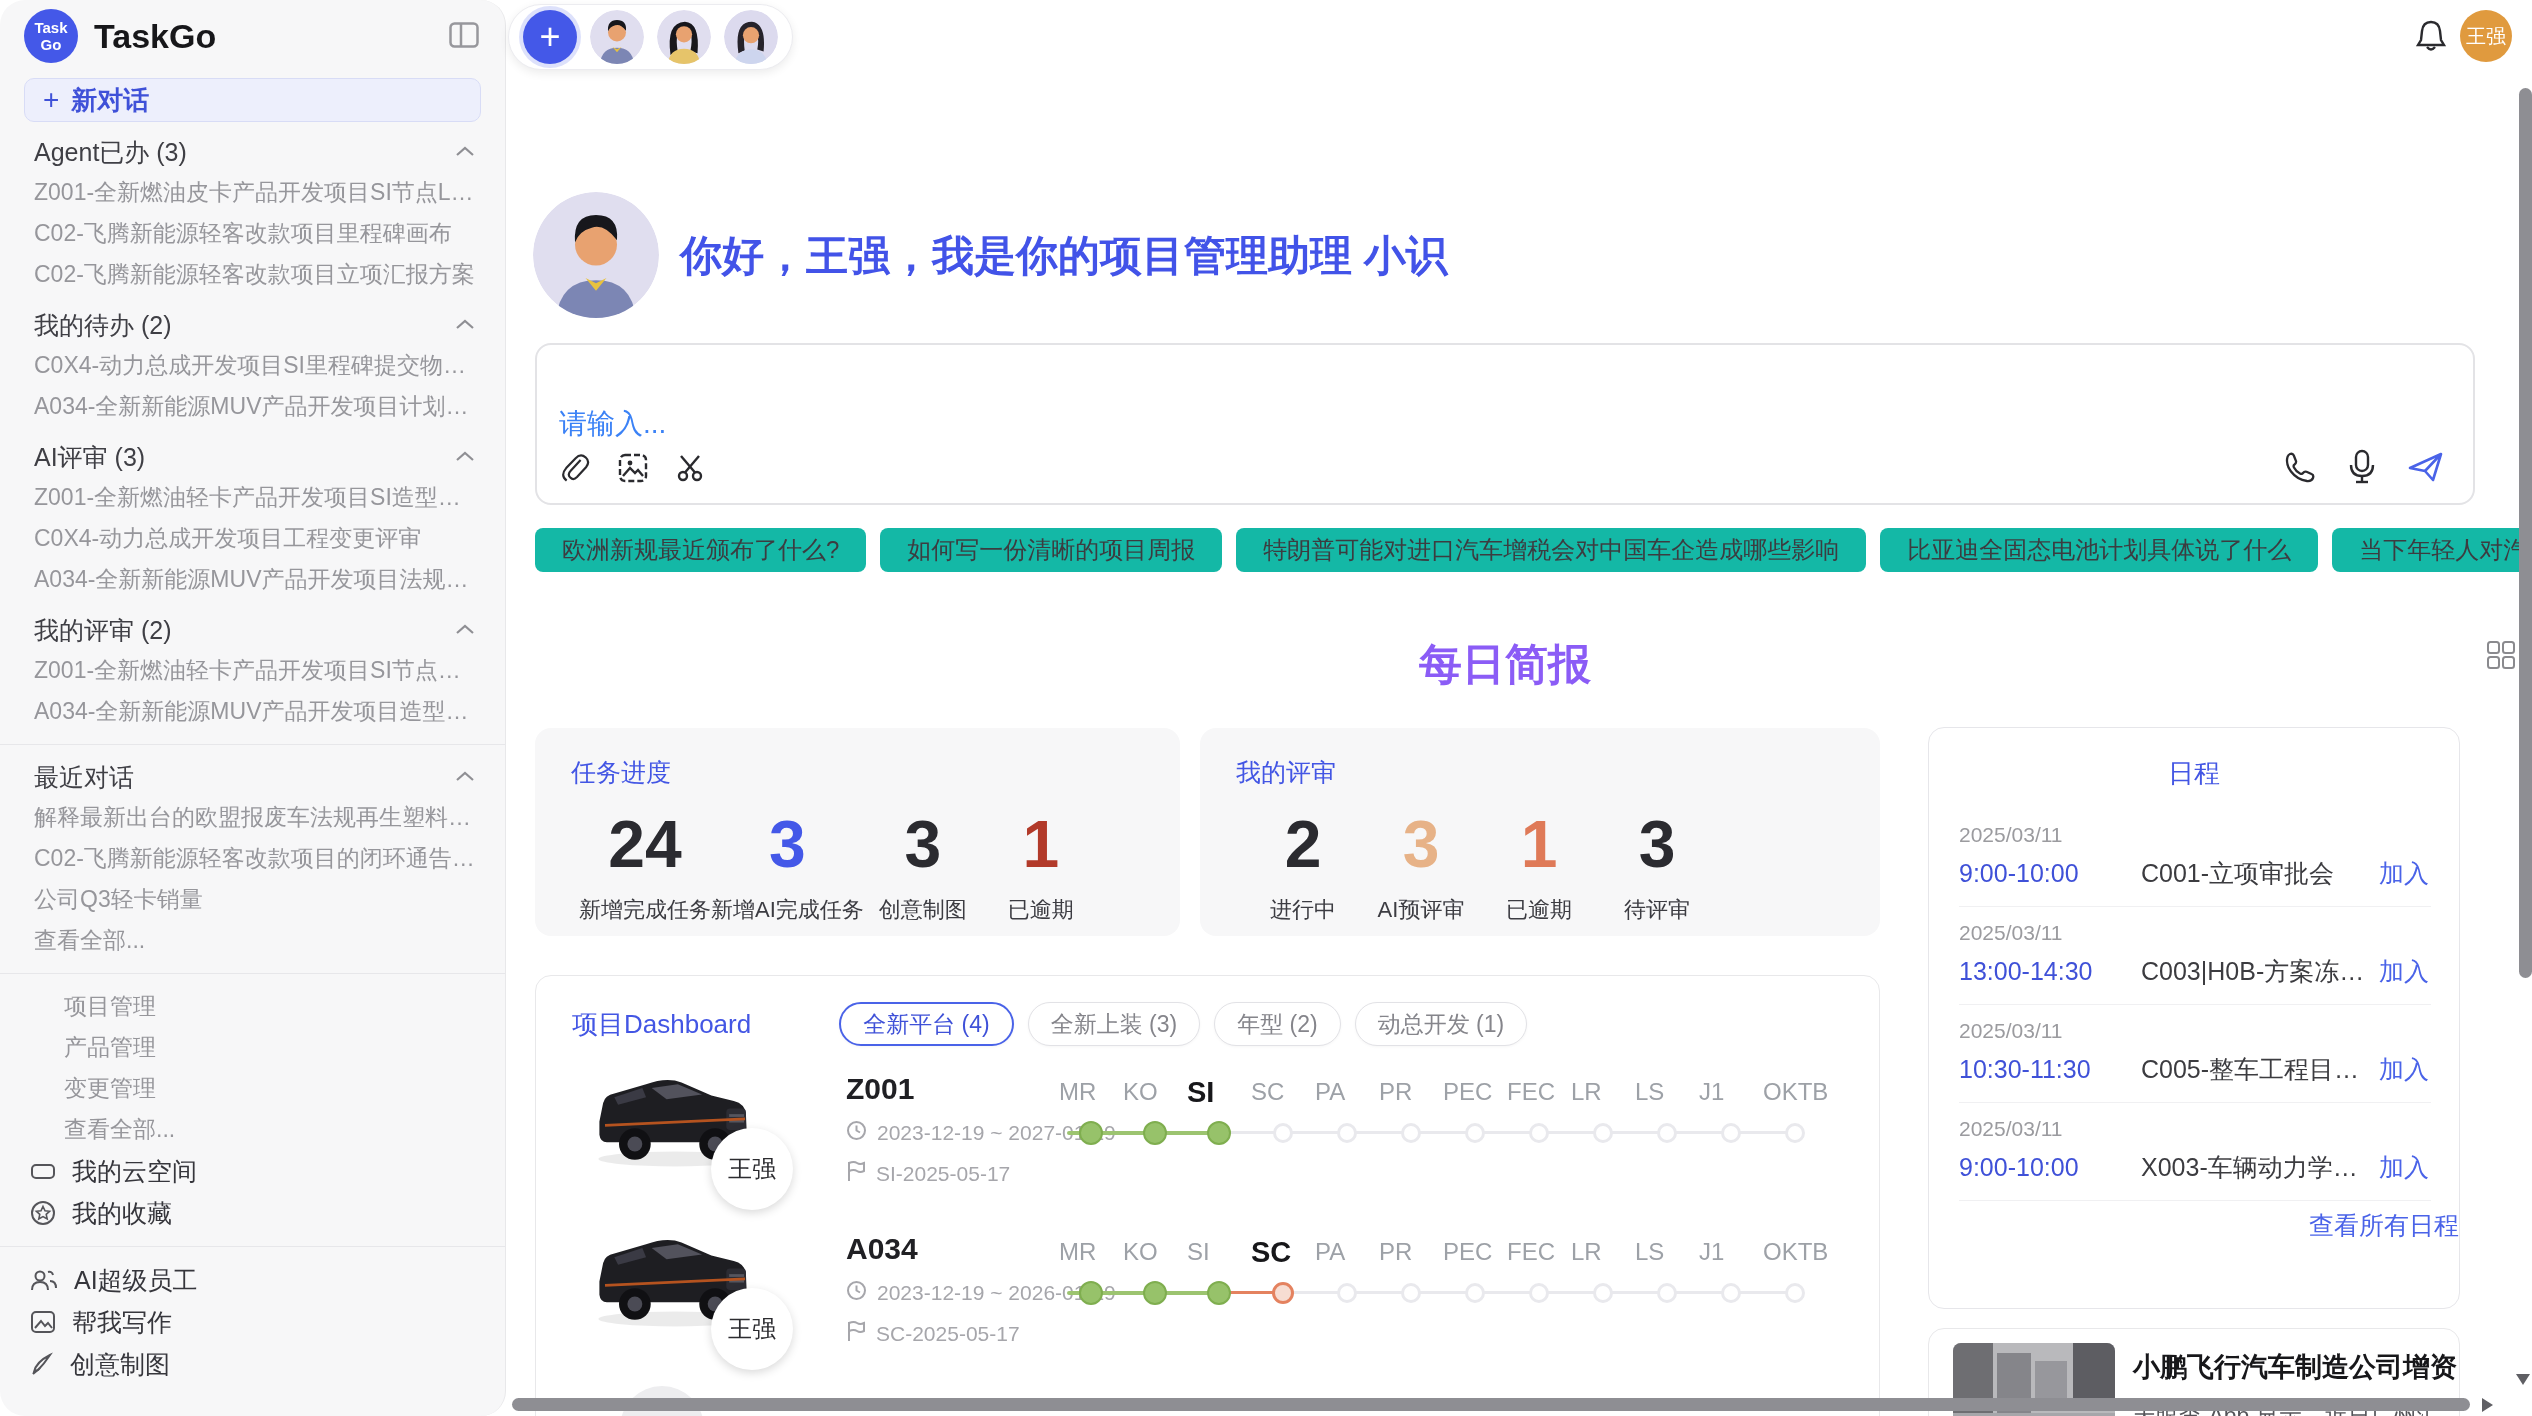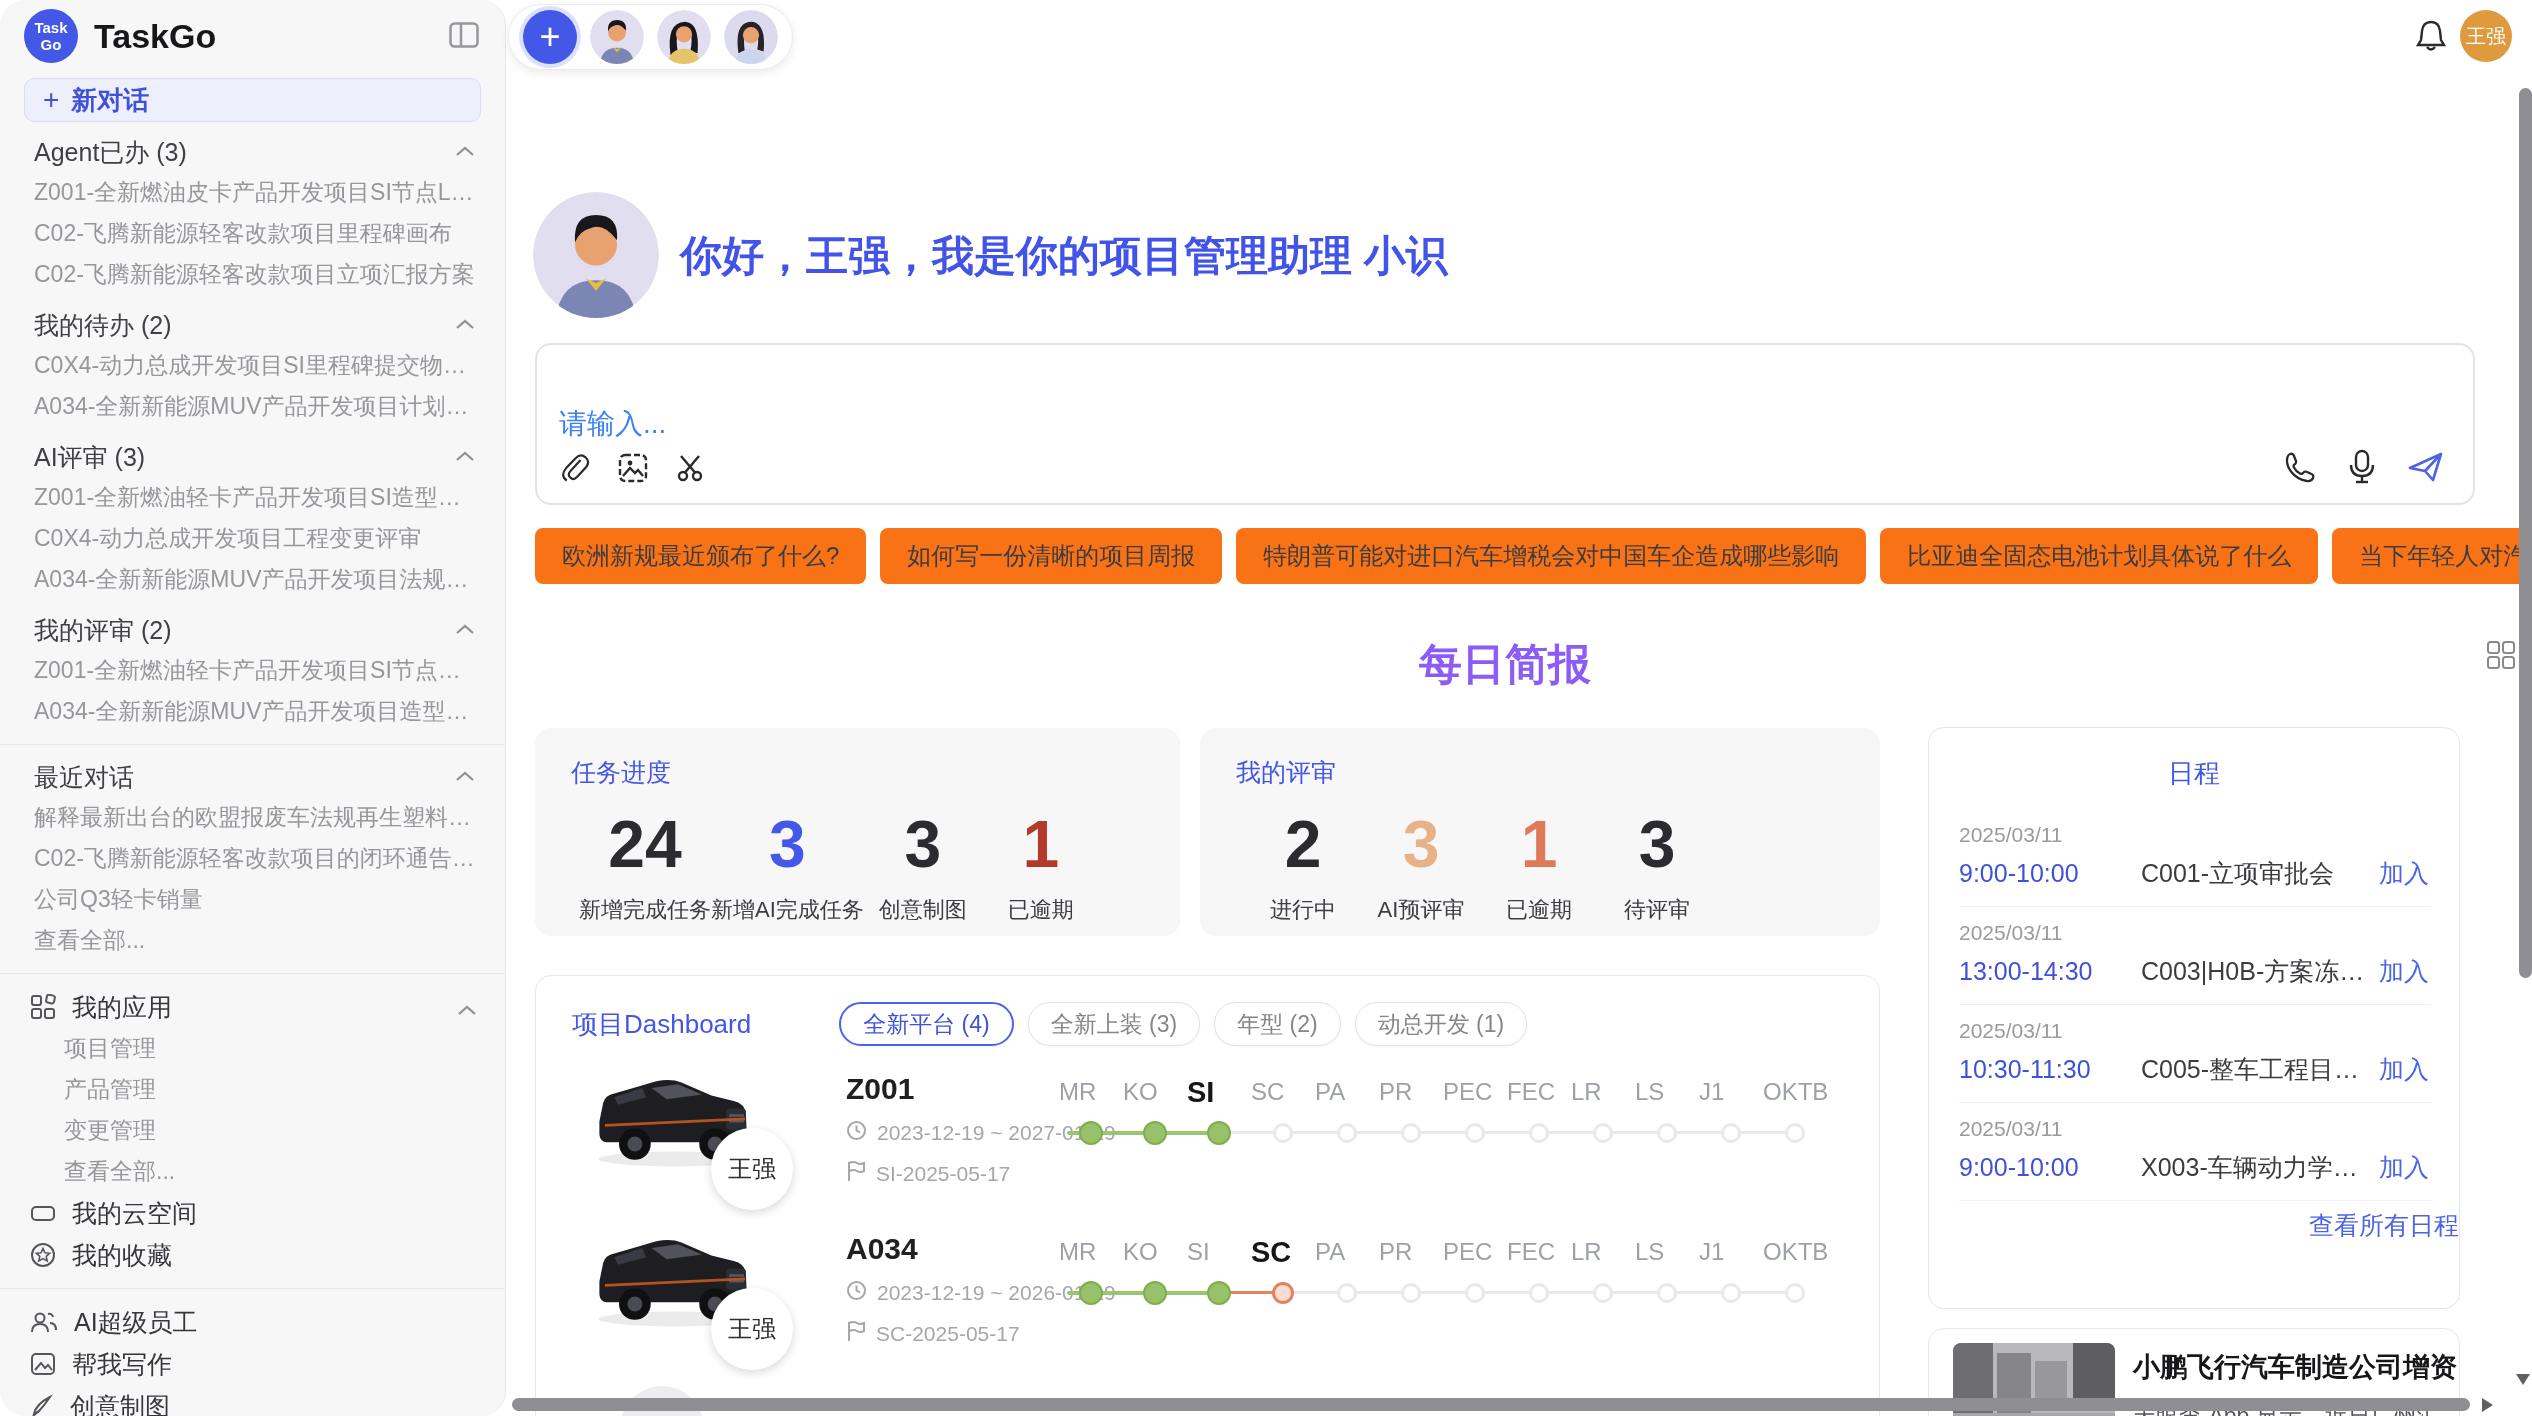--- a/index.html
+++ b/index.html
@@ -38,21 +38,21 @@
   .greet-avatar{position:absolute;left:533px;top:192px;width:126px;height:126px;border-radius:50%;overflow:hidden;}
   .greet-text{position:absolute;left:680px;top:228px;font-size:42px;font-weight:700;color:#4253e8;}
   
   .composer{position:absolute;left:535px;top:343px;width:1940px;height:162px;background:#fff;border:2px solid #e3e3e6;border-radius:16px;}
   .composer .ph{position:absolute;left:22px;top:60px;font-size:28px;color:#3b82f6;}
   .composer .left-icons{position:absolute;left:22px;bottom:18px;display:flex;gap:26px;align-items:center;}
   .composer .right-icons{position:absolute;right:28px;bottom:18px;display:flex;gap:30px;align-items:center;}
   .icon-btn{cursor:pointer;display:flex;align-items:center;}
   
   .chips{position:absolute;left:535px;top:528px;width:1940px;display:flex;gap:14px;}
-  .chip{height:56px;background:#f97316;border-radius:8px;display:flex;align-items:center;padding:0 27px;
+  .chip{height:44px;background:#14b8a6;border-radius:8px;display:flex;align-items:center;padding:0 27px;
         font-size:24px;color:#3c3c40;white-space:nowrap;cursor:pointer;}
   
   .brief-title{position:absolute;left:535px;top:636px;width:1940px;text-align:center;font-size:43px;font-weight:700;color:#8b5cf6;}
   .brief-grid-icon{position:absolute;left:2486px;top:640px;cursor:pointer;}
   .stat-card{position:absolute;background:#f7f7f8;border-radius:16px;padding:28px 36px;}
   .stat-title{font-size:25px;color:#4356e4;}
   .stat-cols{display:flex;margin-top:20px;padding:0 8px;}
   .stat-col{text-align:center;min-width:118px;}
   .stat-val{font-size:66px;font-weight:600;line-height:70px;}
   .stat-lab{font-size:22px;color:#3c3c42;margin-top:16px;white-space:nowrap;}
@@ -171,32 +171,20 @@
           <span><svg width="20" height="12" viewBox="0 0 20 12">
               <polyline points="2,10 10,3 18,10" fill="none" stroke="#8f8f94" stroke-width="2.2"></polyline>
             </svg></span>
         </div>
         <div class="side-item">解释最新出台的欧盟报废车法规再生塑料比例被调至15%...</div>
         <div class="side-item">C02-飞腾新能源轻客改款项目的闭环通告反馈情况</div>
         <div class="side-item">公司Q3轻卡销量</div>
         <div class="side-item">查看全部...</div>
       </div>
     <div class="sb-divider"></div>
-    <div class="side-row">
-      <svg width="26" height="26" viewBox="0 0 26 26">
-          <rect x="2" y="2" width="9" height="9" rx="2" fill="none" stroke="#55555a" stroke-width="2"></rect>
-          <rect x="2" y="15" width="9" height="9" rx="2" fill="none" stroke="#55555a" stroke-width="2"></rect>
-          <rect x="15" y="15" width="9" height="9" rx="2" fill="none" stroke="#55555a" stroke-width="2"></rect>
-          <rect x="16.5" y="1" width="8" height="8" rx="2" transform="rotate(12 20 5)" fill="none" stroke="#55555a" stroke-width="2"></rect>
-        </svg>
-      <span style="flex:1">我的应用</span>
-      <span style="margin-right:28px"><svg width="20" height="12" viewBox="0 0 20 12">
-            <polyline points="2,10 10,3 18,10" fill="none" stroke="#8f8f94" stroke-width="2.2"></polyline>
-          </svg></span>
-    </div>
     <div id="apps-items">
         <div class="side-item sub">项目管理</div>
         <div class="side-item sub">产品管理</div>
         <div class="side-item sub">变更管理</div>
         <div class="side-item sub">查看全部...</div>
       </div>
     <div class="side-row">
       <svg width="26" height="26" viewBox="0 0 26 26">
           <rect x="2" y="7" width="22" height="13" rx="4" fill="none" stroke="#55555a" stroke-width="2"></rect>
         </svg>

